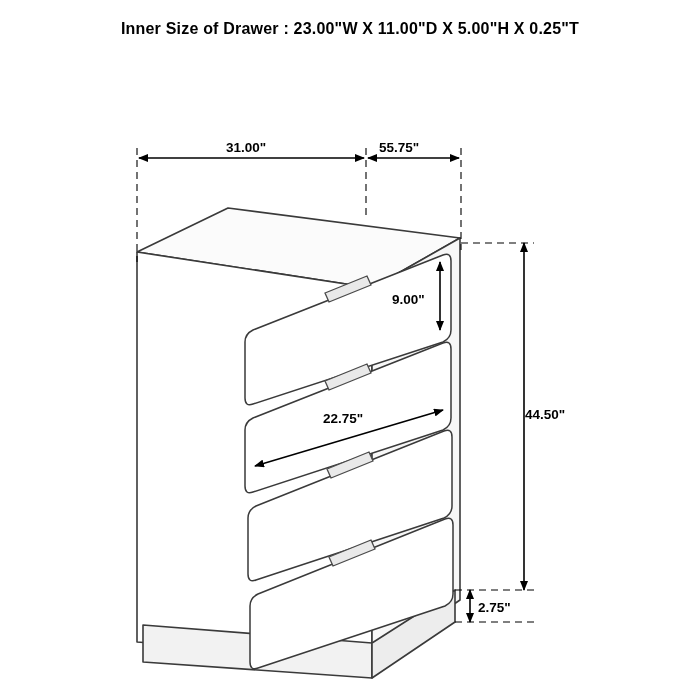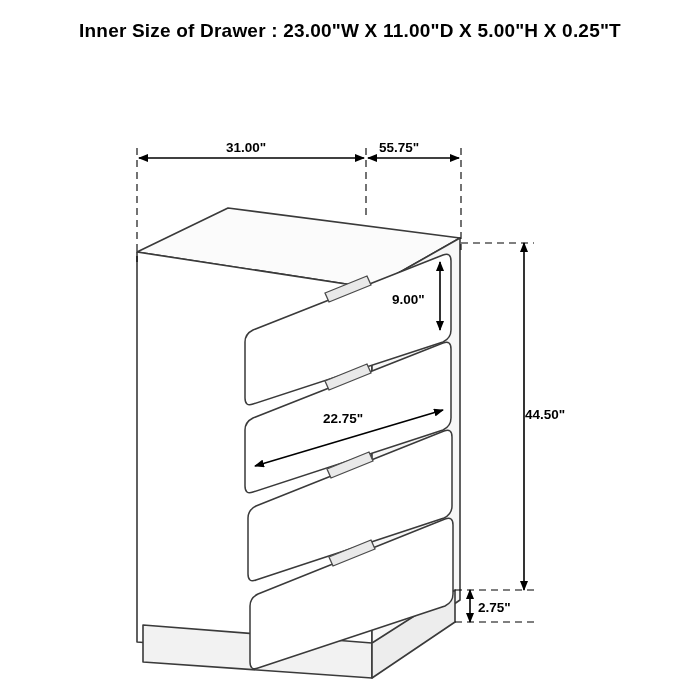--- a/index.html
+++ b/index.html
@@ -19,21 +19,21 @@
     position: relative;
     width: 700px;
     height: 700px;
   }
   .title {
     position: absolute;
     top: 20px;
     left: 0;
     width: 700px;
     text-align: center;
-    font-size: 19px;
+    font-size: 16px;
     font-weight: bold;
     letter-spacing: 0.2px;
   }
   svg.diagram {
     position: absolute;
     top: 0;
     left: 0;
     width: 700px;
     height: 700px;
   }

